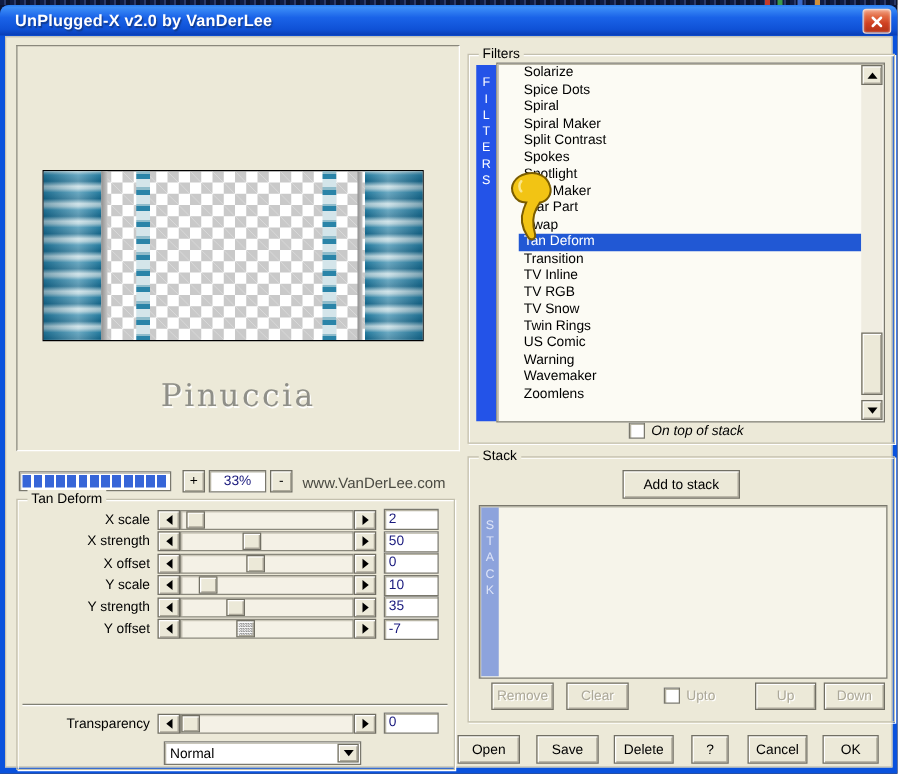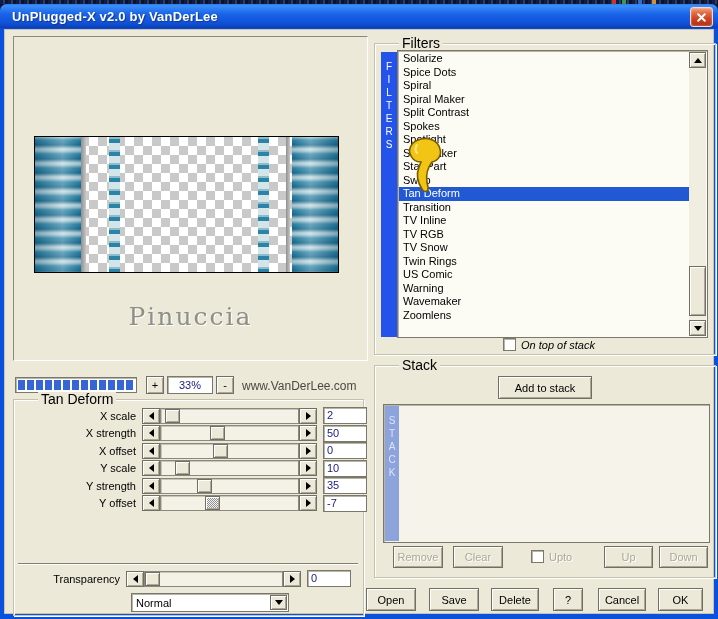--- a/index.html
+++ b/index.html
@@ -43,22 +43,22 @@
   }
   .win-body {
     position:absolute; left:4px; top:25px; width:710px; height:585px;
     background:#ece9d8; border:1px solid #c6c3b5;
   }
   .groupbox {
     position:absolute; border:1px solid #c3c0ae;
     box-shadow:inset 1px 1px 0 #fff, 1px 1px 0 #fff;
   }
   .grouplabel {
-    position:absolute; top:-8px; left:24px; background:#ece9d8;
-    padding:0 3px; font-size:14px; color:#000; line-height:14px;
+    position:absolute; top:-8px; left:8px; background:#ece9d8;
+    padding:0 3px; font-size:11px; color:#000; line-height:14px;
   }
   .btn {
     font-family:"Liberation Sans", sans-serif;
     font-size:11px; color:#000; text-align:center;
     background:#ece9d8; border:1px solid #716f64;
     box-shadow:inset 1px 1px 0 #fff, inset -1px -1px 0 #aca899;
     display:flex; align-items:center; justify-content:center;
     cursor:pointer; padding:0;
   }
   .btn.disabled { color:#aca899; text-shadow:1px 1px 0 #fff; cursor:default; }
@@ -117,21 +117,21 @@
   .zoom-level {
     position:absolute; left:162px; top:346px; width:46px; height:18px;
     background:#fff; border:1px solid #7a786d; box-shadow:inset 1px 1px 0 #b8b5a5;
     color:#1a1a7e; font-size:11px; display:flex; align-items:center; justify-content:center;
   }
   .zoom-minus { position:absolute; left:211px; top:346px; width:18px; height:18px; }
   .site-text  { position:absolute; left:237px; top:349px; font-size:12px; color:#4a4a42; }
 
   
   .params-group { left:8px; top:369px; width:351px; height:217px; }
-  .slider-rows { position:absolute; left:0; top:7px; width:100%;margin-left:16px; }
+  .slider-rows { position:absolute; left:0; top:7px; width:100%; }
   .slider-row { position:relative; height:17.5px; display:flex; align-items:center; }
   .slabel { width:112px; text-align:right; font-size:11px; color:#000; padding-right:6px; }
   .arrow-btn { width:18px; height:16px; flex:0 0 auto; }
   .track {
     width:139px; height:16px; margin:0; position:relative;
     background:#f4f1e6; border:1px solid #8a887c;
     box-shadow:inset 1px 1px 0 #c9c6b8; cursor:pointer;
   }
   .thumb {
     position:absolute; top:0px; width:15px; height:14px;
@@ -172,21 +172,21 @@
     position:absolute; left:6px; top:8px; width:16px; bottom:17px;
     background:#2353e8; display:flex; flex-direction:column; align-items:center;
     padding-top:8px;
   }
   .vstrip .vletter { color:#fff; font-size:10px; line-height:13px; }
   .listbox {
     position:absolute; left:22px; top:6px; right:7px; bottom:16px;
     background:#fcfbf4; border:1px solid #7a786d; box-shadow:inset 1px 1px 0 #b8b5a5;
     overflow:hidden;
   }
-  .list-items { position:absolute; left:1px; top:1px; right:18px; }
+  .list-items { position:absolute; left:1px; top:1px; right:18px;padding-left:16px; }
   .fitem {
     height:13.5px; line-height:13.5px; font-size:11px; color:#000;
     padding-left:4px; white-space:nowrap; cursor:pointer;
   }
   .fitem.selected { background:#2158d4; color:#fff; }
   .scrollbar {
     position:absolute; right:1px; top:1px; bottom:1px; width:17px;
     background:#f0ede1;
   }
   .scroll-btn { position:absolute; left:0; width:17px; height:16px; }

